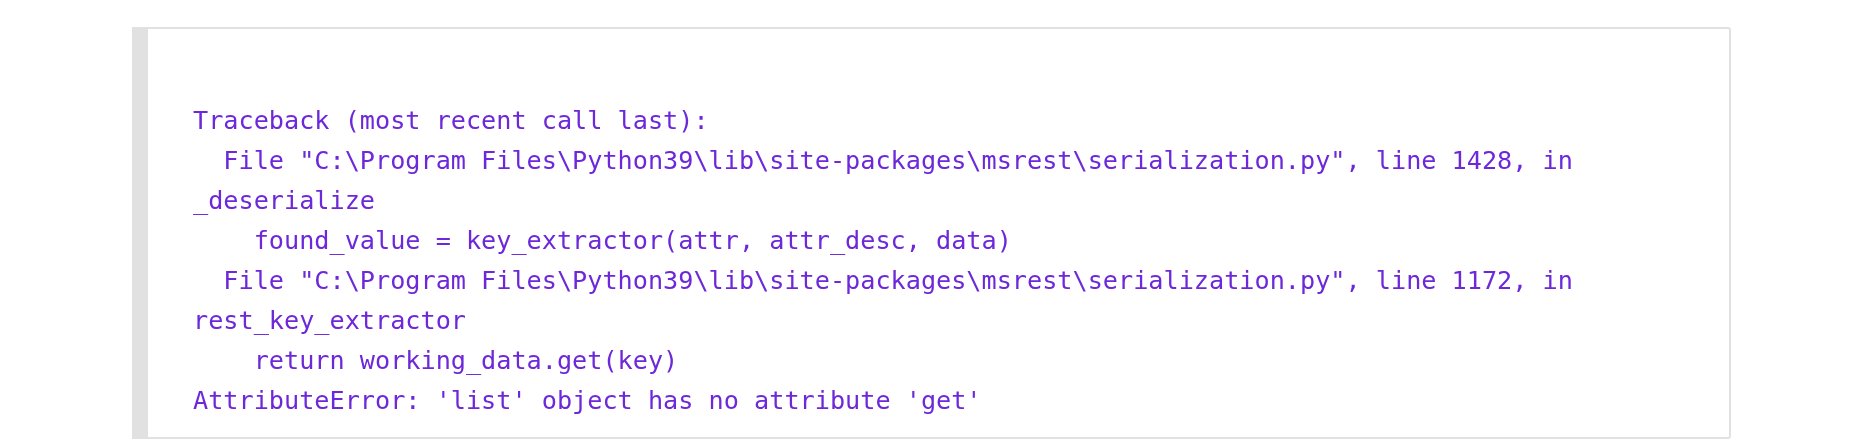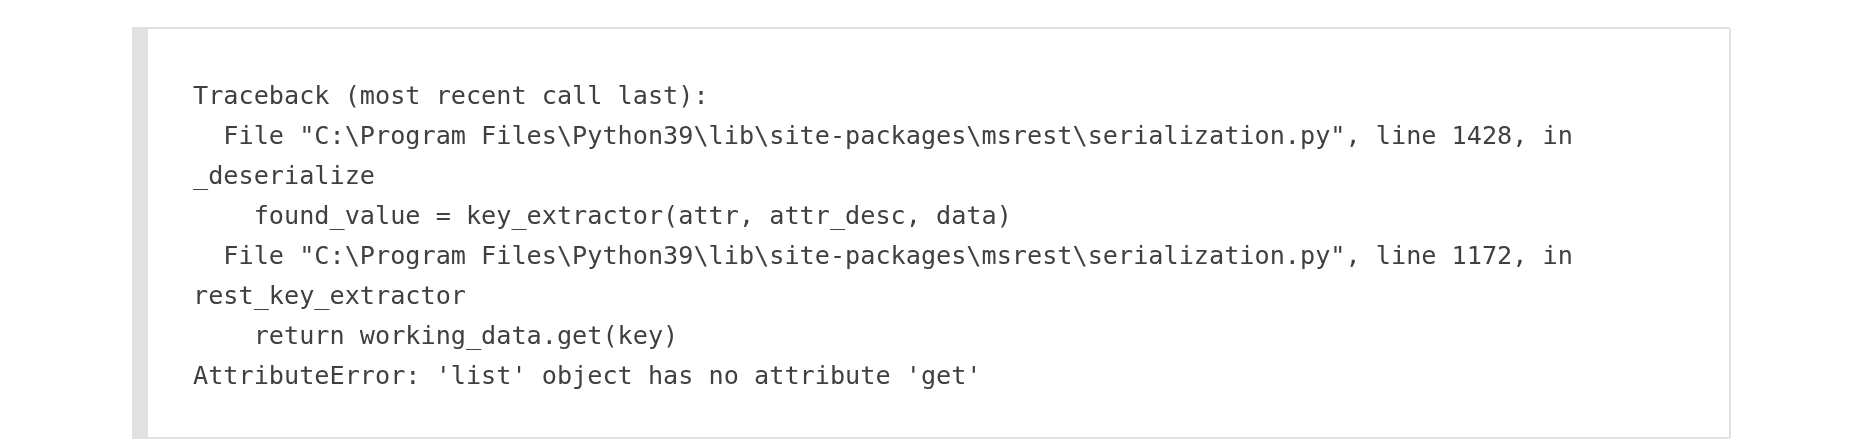--- a/index.html
+++ b/index.html
@@ -22,25 +22,25 @@
       background: #ffffff;
       border-top: 2px solid #e1e1e1;
       border-right: 2px solid #e1e1e1;
       border-bottom: 2px solid #e1e1e1;
       border-left: 16px solid #e1e1e1;
       border-radius: 0 3px 3px 0;
       box-sizing: content-box;
     }
     .code-pre {
       margin: 0;
-      padding: 47px 0 0 45px;
+      padding: 72px 0 0 45px;
       font-family: "DejaVu Sans Mono", "Liberation Mono", monospace;
       font-size: 25.2px;
       line-height: 40px;
-      color: #404040;
+      color: #6d28d9;
       white-space: pre;
       letter-spacing: 0;
     }
     .code-line {
       display: block;
       height: 40px;
     }
   </style>
 </head>
 <body>

